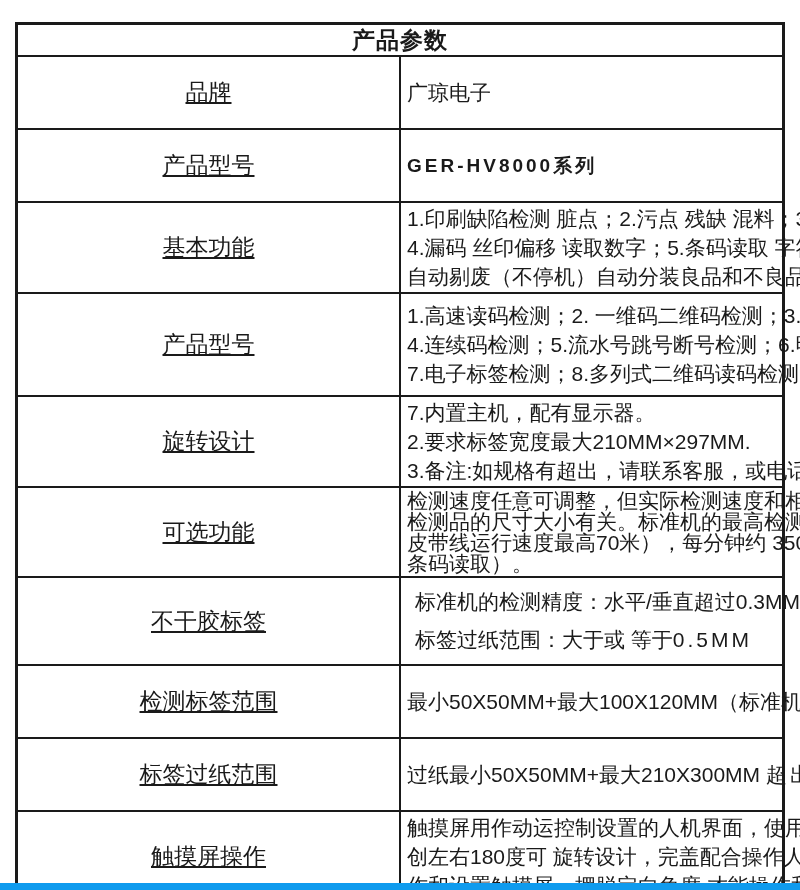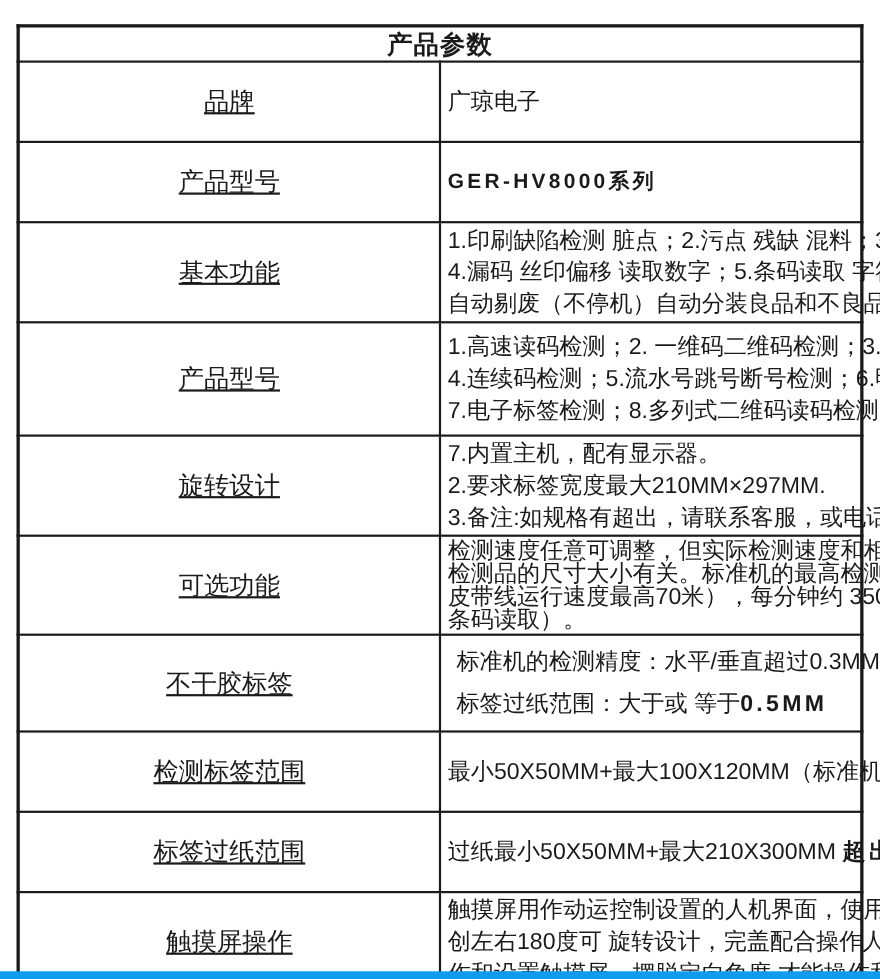--- a/index.html
+++ b/index.html
@@ -56,21 +56,21 @@
   td.v-model {
     font-weight: bold;
     font-size: 19px;
     letter-spacing: 3px;
     height: 30px;
   }
   td.v-tight { line-height: 21px; padding-top: 2px; padding-bottom: 2px; }
   td.v-wide  { line-height: 38px; padding-left: 14px; padding-top: 5px; padding-bottom: 5px; }
   td.v-roomy { padding-top: 7px; padding-bottom: 7px; }
   td.v-mid   { height: 37px; }
-  .b { font-weight: bold; letter-spacing: 3px; }
+  .b { font-weight: normal; letter-spacing: 3px; }
   .accent-bar {
     position: absolute;
     left: 0;
     top: 883px;
     width: 800px;
     height: 7px;
   }
 </style>
 </head>
 <body>

